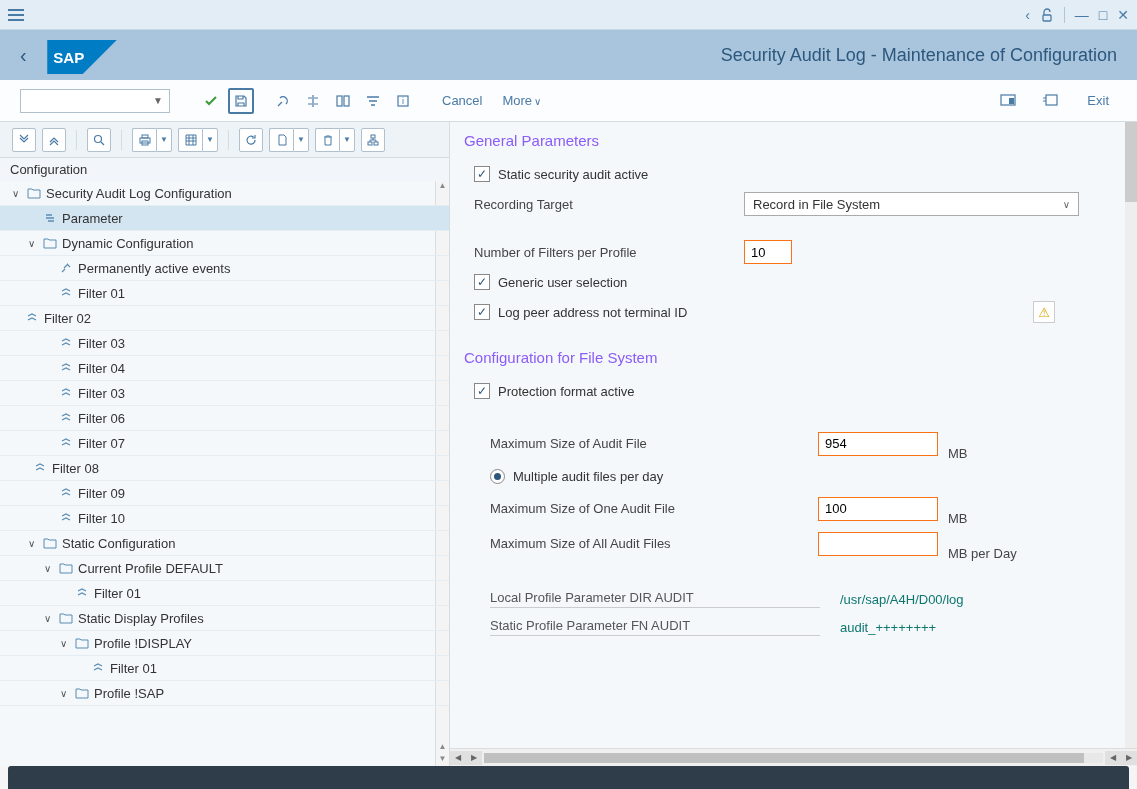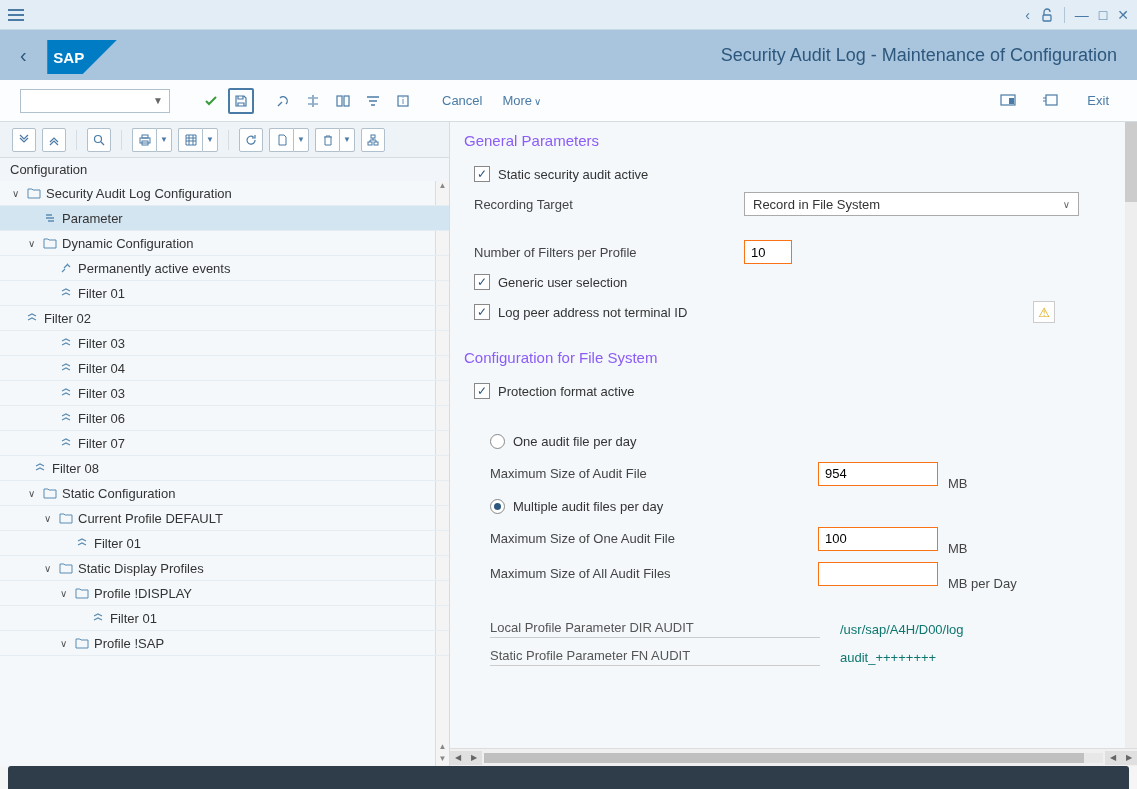--- a/index.html
+++ b/index.html
@@ -346,20 +346,36 @@
           <span>Filter 07</span>
         </div>
       <div class="tree-item" style="padding-left:32px">
           <span class="tree-icon">
             <svg width="12" height="12" viewBox="0 0 12 12">
               <path d="M2 4 l4 -2 l4 2 M2 8 l4 -2 l4 2" stroke="#5b8cb3" stroke-width="1.2" fill="none"></path>
             </svg>
           </span>
           <span>Filter 08</span>
         </div>
+      <div class="tree-item" style="padding-left:58px">
+          <span class="tree-icon">
+            <svg width="12" height="12" viewBox="0 0 12 12">
+              <path d="M2 4 l4 -2 l4 2 M2 8 l4 -2 l4 2" stroke="#5b8cb3" stroke-width="1.2" fill="none"></path>
+            </svg>
+          </span>
+          <span>Filter 09</span>
+        </div>
+      <div class="tree-item" style="padding-left:58px">
+          <span class="tree-icon">
+            <svg width="12" height="12" viewBox="0 0 12 12">
+              <path d="M2 4 l4 -2 l4 2 M2 8 l4 -2 l4 2" stroke="#5b8cb3" stroke-width="1.2" fill="none"></path>
+            </svg>
+          </span>
+          <span>Filter 10</span>
+        </div>
       <div class="tree-item" style="padding-left:28px">
           <span class="tree-chevron">∨</span>
           <span class="tree-icon">
             <svg width="14" height="12" viewBox="0 0 14 12">
               <path d="M1 2 h4 l1 1 h7 v8 h-12 z" fill="none" stroke="#5b8cb3" stroke-width="1"></path>
             </svg>
           </span>
           <span>Static Configuration</span>
         </div>
       <div class="tree-item" style="padding-left:44px">
@@ -450,24 +466,20 @@
       </div>
 
       <div style="height:12px"></div>
       <div class="section-title">Configuration for File System</div>
       <div class="field-row">
         <span class="checkbox">✓</span>
         <span>Protection format active</span>
       </div>
       <div style="height:20px"></div>
       <div class="field-row" style="padding-left:30px">
-        <span class="radio"></span>
-        <span>One audit file per day</span>
-      </div>
-      <div class="field-row" style="padding-left:30px">
         <span class="field-label" style="width:328px">Maximum Size of Audit File</span>
         <input class="field-input" value="954" style="">
         <span class="unit">MB</span>
       </div>
       <div class="field-row" style="padding-left:30px">
         <span class="radio checked"></span>
         <span>Multiple audit files per day</span>
       </div>
       <div class="field-row" style="padding-left:30px">
         <span class="field-label" style="width:328px">Maximum Size of One Audit File</span>

